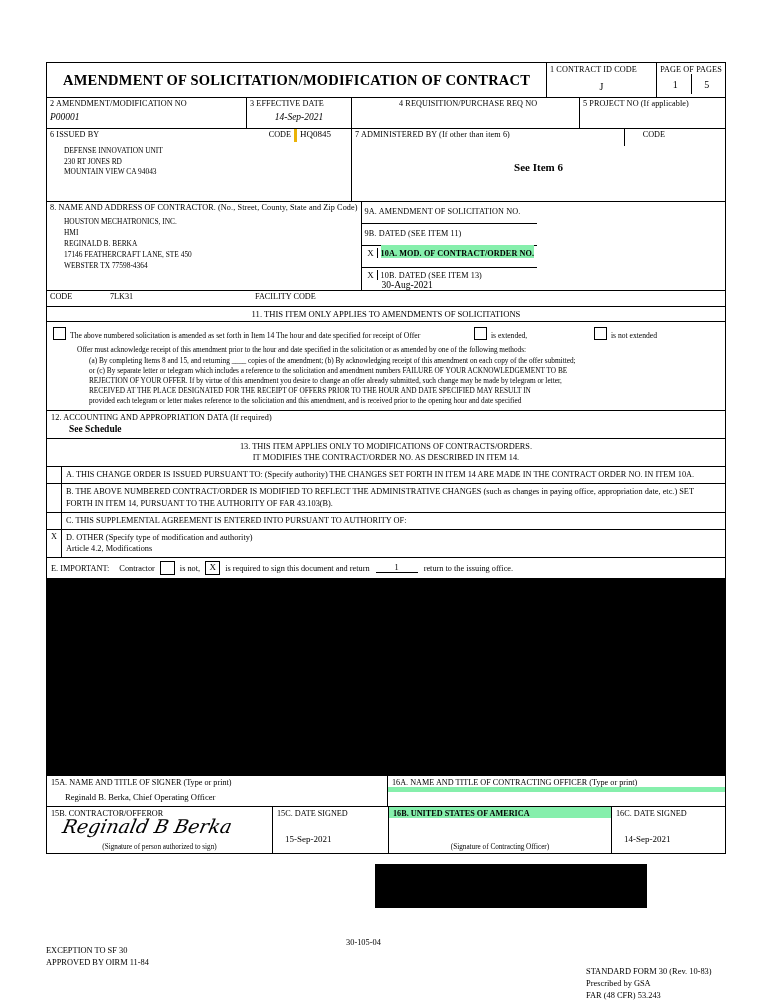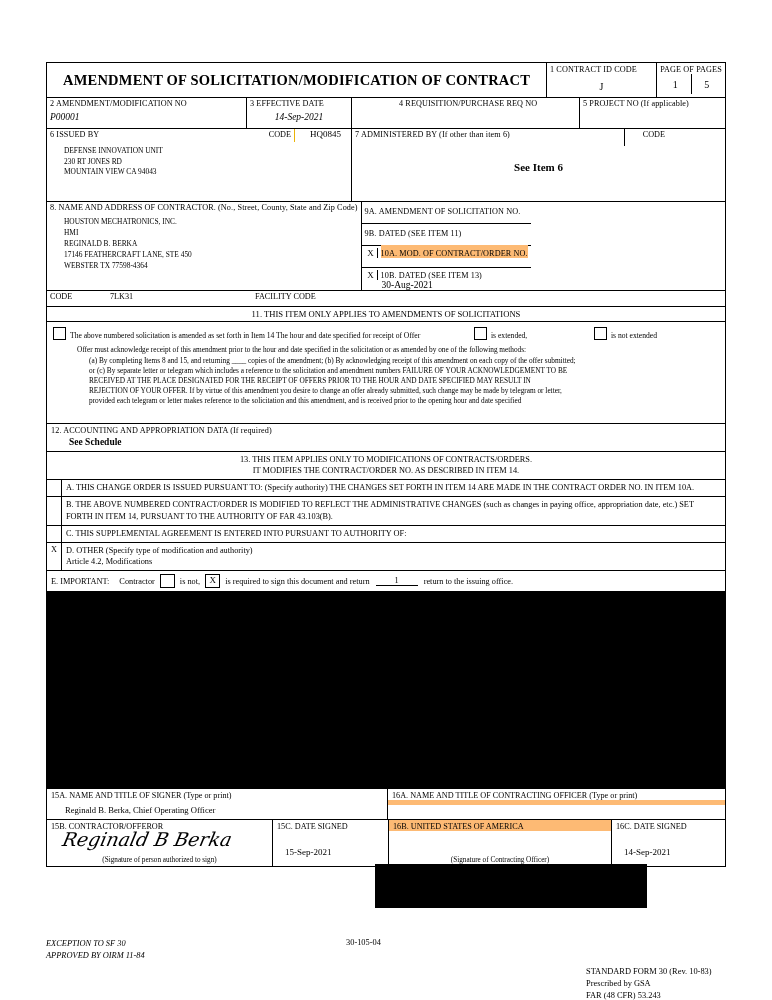--- a/index.html
+++ b/index.html
@@ -71,58 +71,58 @@
   .r2 .c4 { flex: 0 0 145px; }
   .r2 .val { padding-top: 4px; font-style: italic; }
 
   
   .r3 { height: 72px; }
   .r3 .c1 { flex: 0 0 305px; }
   .r3 .c2 { flex: 1; }
   .code-inline { position: absolute; right: 60px; top: 1px; font-size: 8.2px; }
   .code-box {
     position: absolute; right: 1px; top: 0px; width: 56px; height: 13px;
-    border-left: 1px solid #eab308; font-size: 9px; padding-left: 15px; box-sizing: border-box;
+    border-left: 3px solid #eab308; font-size: 9px; padding-left: 3px; box-sizing: border-box;
   }
   .addr { font-size: 7.4px; line-height: 1.45; padding-left: 14px; padding-top: 7px; }
   .seeitem6 { text-align: center; font-weight: bold; font-size: 11px; padding-top: 22px; }
   .r3code2 {
     position: absolute; right: 1px; top: 0; width: 100px; height: 17px;
     border-left: 1px solid #000; box-sizing: border-box;
   }
   .contractor-body { height: 72px; }
   .caddr { font-size: 7.4px; line-height: 1.5; padding-left: 14px; padding-top: 4px; }
   .rblock { height: 22px; }
   .rblock .lbl { padding-top: 4px; }
   .xbox {
     display: inline-block; width: 12px; text-align: center; font-size: 9px;
     border-right: 1px solid #000; margin-right: 3px;
   }
-  .redact { background: #fdba74; color: #000; }
+  .redact { background: #86efac; color: #000; font-weight: bold; }
   .codefac { height: 15px; font-size: 8.2px; }
   .codefac .a { flex: 0 0 60px; }
   .codefac .b { flex: 0 0 145px; }
   .codefac .c { flex: 1; }
 
   
   .sec-head { text-align: center; font-size: 8.6px; padding: 2px 0; }
   .s11body { padding: 3px 6px 4px 6px; font-size: 7.3px; line-height: 1.38; }
   .chk {
     display: inline-block; width: 11px; height: 11px; border: 1px solid #000;
     vertical-align: -2px; margin-right: 4px; background: #fff;
   }
   .s11top { display: flex; align-items: flex-start; font-size: 7.6px; }
   .s11top .t1 { flex: 1; padding-top: 2px; }
   .s11top .t2 { flex: 0 0 120px; padding-top: 2px; }
   .s11top .t3 { flex: 0 0 125px; padding-top: 2px; }
   .indent1 { padding-left: 24px; }
   .indent2 { padding-left: 36px; }
 
   
-  .s12 { padding: 2px 4px 4px 4px; margin-top: 13px; }
+  .s12 { padding: 2px 4px 4px 4px; }
   .s12 .lbl { font-size: 8.2px; }
   .s12 .sched { font-weight: bold; font-size: 9.5px; padding-left: 18px; padding-top: 2px; }
 
   
   .s13head { text-align: center; font-size: 8.3px; padding: 2px 0 3px 0; line-height: 1.35; }
   .s13row { display: flex; font-size: 8.3px; }
   .s13row .mark { flex: 0 0 14px; border-right: 1px solid #000; text-align: center; padding-top: 2px; }
   .s13row .txt { flex: 1; padding: 2px 4px 3px 4px; line-height: 1.35; }
 
   
@@ -145,21 +145,21 @@
   .cursive {
     position: absolute; left: 16px; top: 8px; font-family: "DejaVu Serif", serif;
     font-style: italic; font-size: 19px; transform: skewX(-12deg);
   }
   .redbar {
     position: absolute; background: #000;
   }
 
   
   .footer { position: absolute; left: 46px; top: 938px; width: 690px; font-size: 8.4px; }
-  .footer .l { position: absolute; left: 0; top: 0; line-height: 1.45; font-style: italic; }
+  .footer .l { position: absolute; left: 0; top: 7px; line-height: 1.45; }
   .footer .m { position: absolute; left: 300px; top: 0; }
   .footer .r { position: absolute; left: 540px; top: 0; line-height: 1.45; margin-top: 28px; }
 </style>
 </head>
 <body>
 
 <div class="page">
 
   <div class="form">
 
@@ -262,22 +262,22 @@
           <span class="chk"></span><span>is extended,</span>
         </div>
         <div class="t3">
           <span class="chk"></span><span>is not extended</span>
         </div>
       </div>
       <div style="height:4px"></div>
       <div class="indent1">Offer must acknowledge receipt of this amendment prior to the hour and date specified in the solicitation or as amended by one of the following methods:</div>
       <div class="indent2">(a) By completing Items 8 and 15, and returning ____ copies of the amendment; (b) By acknowledging receipt of this amendment on each copy of the offer submitted;</div>
       <div class="indent2">or (c) By separate letter or telegram which includes a reference to the solicitation and amendment numbers  FAILURE OF YOUR ACKNOWLEDGEMENT TO BE</div>
+      <div class="indent2">REJECTION OF YOUR OFFER.  If by virtue of this amendment you desire to change an offer already submitted, such change may be made by telegram or letter,</div>
       <div class="indent2">RECEIVED AT THE PLACE DESIGNATED FOR THE RECEIPT OF OFFERS PRIOR TO THE HOUR AND DATE SPECIFIED MAY RESULT IN</div>
-      <div class="indent2">REJECTION OF YOUR OFFER.  If by virtue of this amendment you desire to change an offer already submitted, such change may be made by telegram or letter,</div>
       <div class="indent2">provided each telegram or letter makes reference to the solicitation and this amendment, and is received prior to the opening hour and date specified</div>
     </div>
 
     <div class="cell bt s12">
       <div class="lbl">12.  ACCOUNTING AND APPROPRIATION DATA  (If required)</div>
       <div class="sched">See Schedule</div>
     </div>
 
     <div class="cell bt s13head bb">
       <div>13.  THIS ITEM APPLIES ONLY TO MODIFICATIONS OF CONTRACTS/ORDERS.</div>

